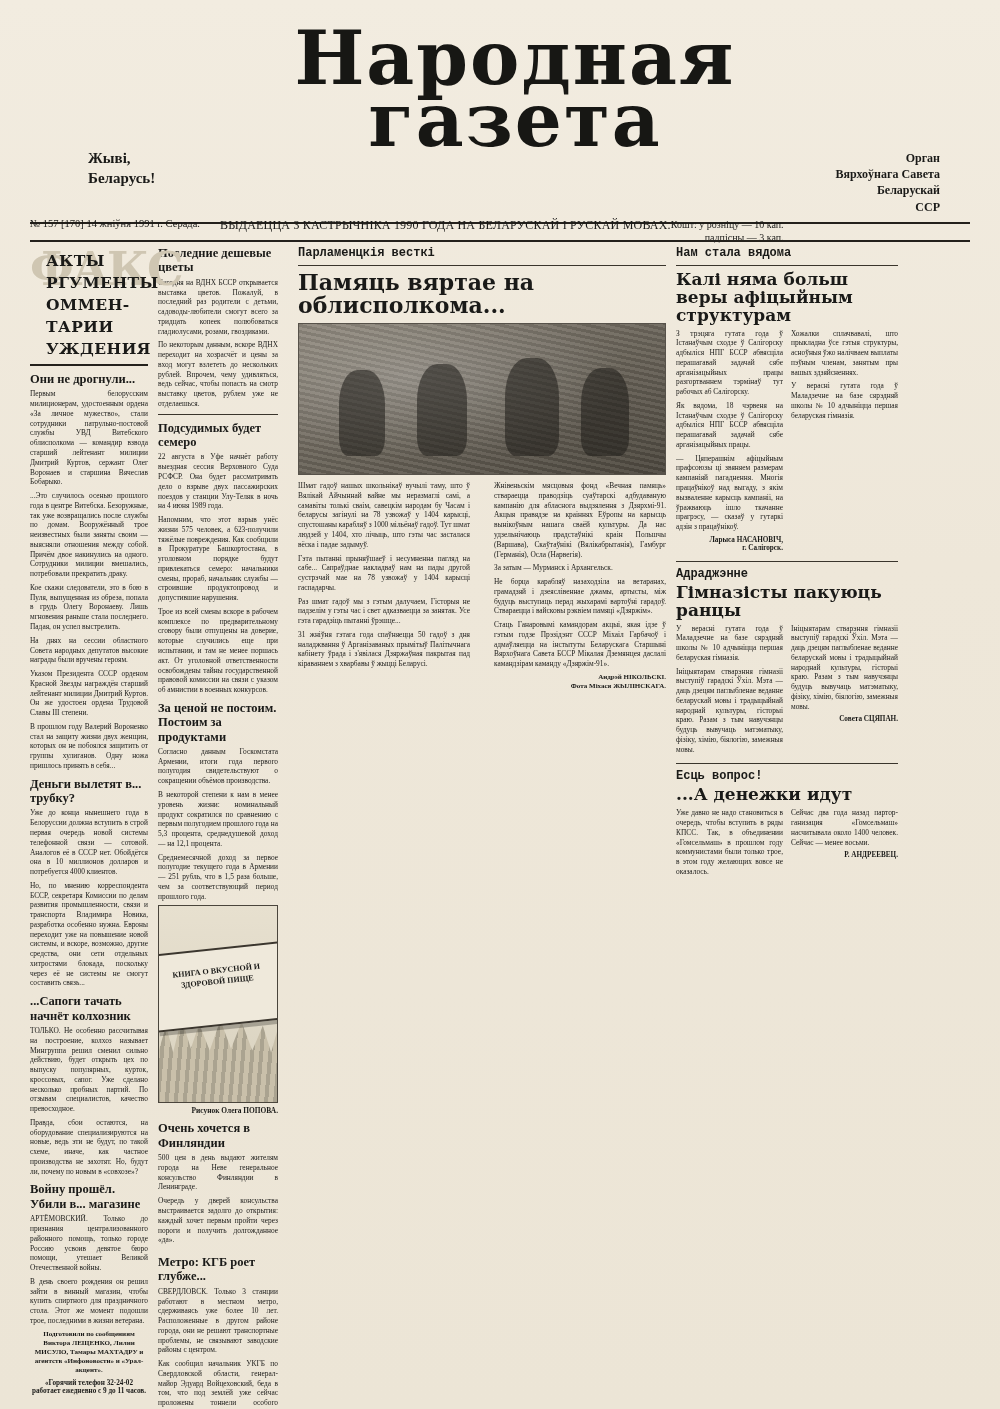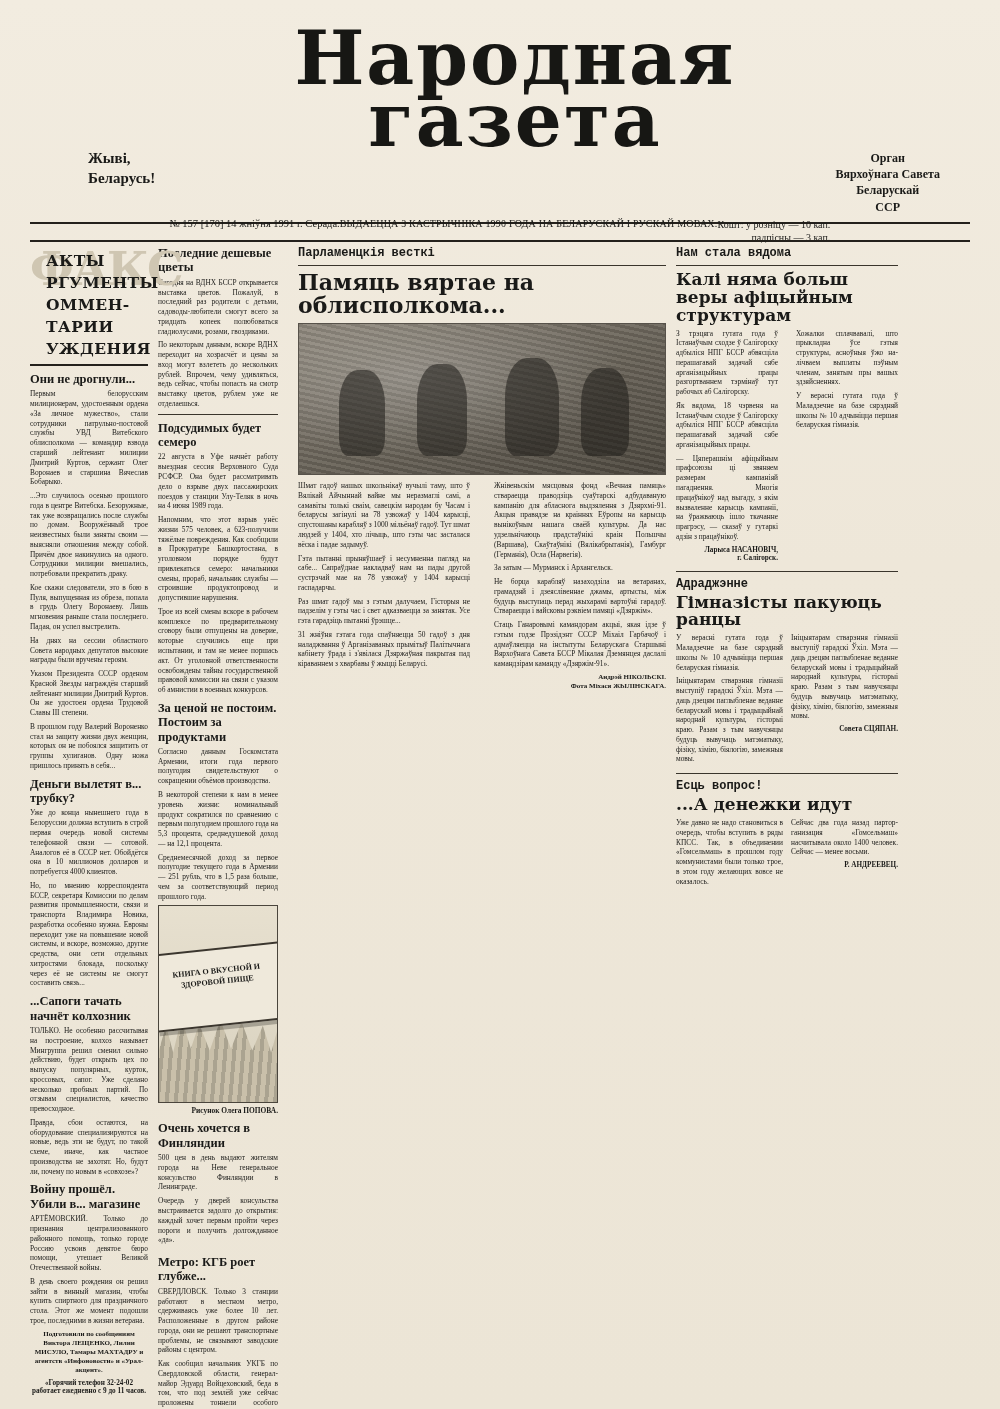--- a/index.html
+++ b/index.html
@@ -31,31 +31,31 @@
     line-height:.92;
   }
   .mast-title .line1{font-size:74px;}
   .mast-title .line2{font-size:74px;margin-top:-6px;}
   .mast-slogan{
     position:absolute;left:88px;top:148px;
     font-family:"Liberation Serif",serif;
     font-weight:bold;font-size:15px;line-height:1.35;color:#1a1a18;
   }
   .mast-organ{
-    position:absolute;right:60px;top:150px;text-align:center;
+    position:absolute;right:60px;top:150px;text-align:right;
     font-family:"Liberation Serif",serif;
     font-weight:bold;font-size:12px;line-height:1.35;margin-left:9px;
   }
   .rule{border-top:2px solid #24211c;}
   .mast-bar{
     position:absolute;left:30px;right:30px;top:214px;
-    display:flex;justify-content:center;align-items:flex-start;
+    display:flex;justify-content:flex-start;align-items:flex-start;
     font-size:10.5px;padding-top:4px;
   }
-  .mast-bar .center{font-size:10px;letter-spacing:.2px;}
+  .mast-bar .center{font-size:12px;letter-spacing:.2px;margin-left:20px;}
   .mast-bar .right{text-align:right;font-size:10px;line-height:1.3;}
   
   .sheet{position:absolute;left:30px;top:246px;width:940px;}
   .colwrap{display:flex;gap:10px;}
   .col{box-sizing:border-box;}
   h2.sect{
     font-family:"DejaVu Serif",serif;
     font-weight:bold;font-size:17px;margin:0 0 4px 0;line-height:1.05;
   }
   h3.sub{
@@ -252,21 +252,21 @@
             <div class="cap"><span style="white-space:pre-line">Андрэй НІКОЛЬСКІ.
 Фота Міхася ЖЫЛІНСКАГА.</span></div>
           </div>
         </div>
       </div>
 
       <div class="col" style="width:222px">
         <div class="kicker">Нам стала вядома</div>
         <div class="hr"></div>
         <h2 class="sect">Калі няма больш веры афіцыйным структурам</h2>
-        <div style="display:flex;gap:18px">
+        <div style="display:flex;gap:8px">
           <div style="flex:1">
             <p class="body">З трэцяга гутата года ў Істанаўчым сходзе ў Салігорску адбыліся НПГ БССР абвясціла перашагавай задачай сябе арганізацыйных працы разгортваннем тэрмінаў тут рабочых аб Салігорску.</p>
             <p class="body">Як вядома, 18 чэрвеня на Істанаўчым сходзе ў Салігорску адбыліся НПГ БССР абвясціла перашагавай задачай сябе арганізацыйных працы.</p>
             <p class="body">— Цяперашнім афіцыйным прафсоюзы ці звяняем размерам кампаніяй пагаднення. Многія працаўнікоў над выгаду, з якім вызваленне карысць кампаніі, на ўражваюць ішло ткачанне прагрэсу, — сказаў у гутаркі адзін з працаўнікоў.</p>
             <p class="sig"><span style="white-space:pre-line">Ларыса НАСАНОВІЧ,
 г. Салігорск.</span></p>
           </div>
           <div style="flex:1">
             <p class="body">Хожалки сплачвавалі, што прыкладна ўсе гэтыя структуры, асноўныя ўжо на­лічваем выплаты пэўным членам, занятым пры вашых здзяйсненнях.</p>
             <p class="body">У верасні гутата года ў Маладзечне на базе сярэдняй школы № 10 адчыніцца першая беларуская гімназія.</p>

